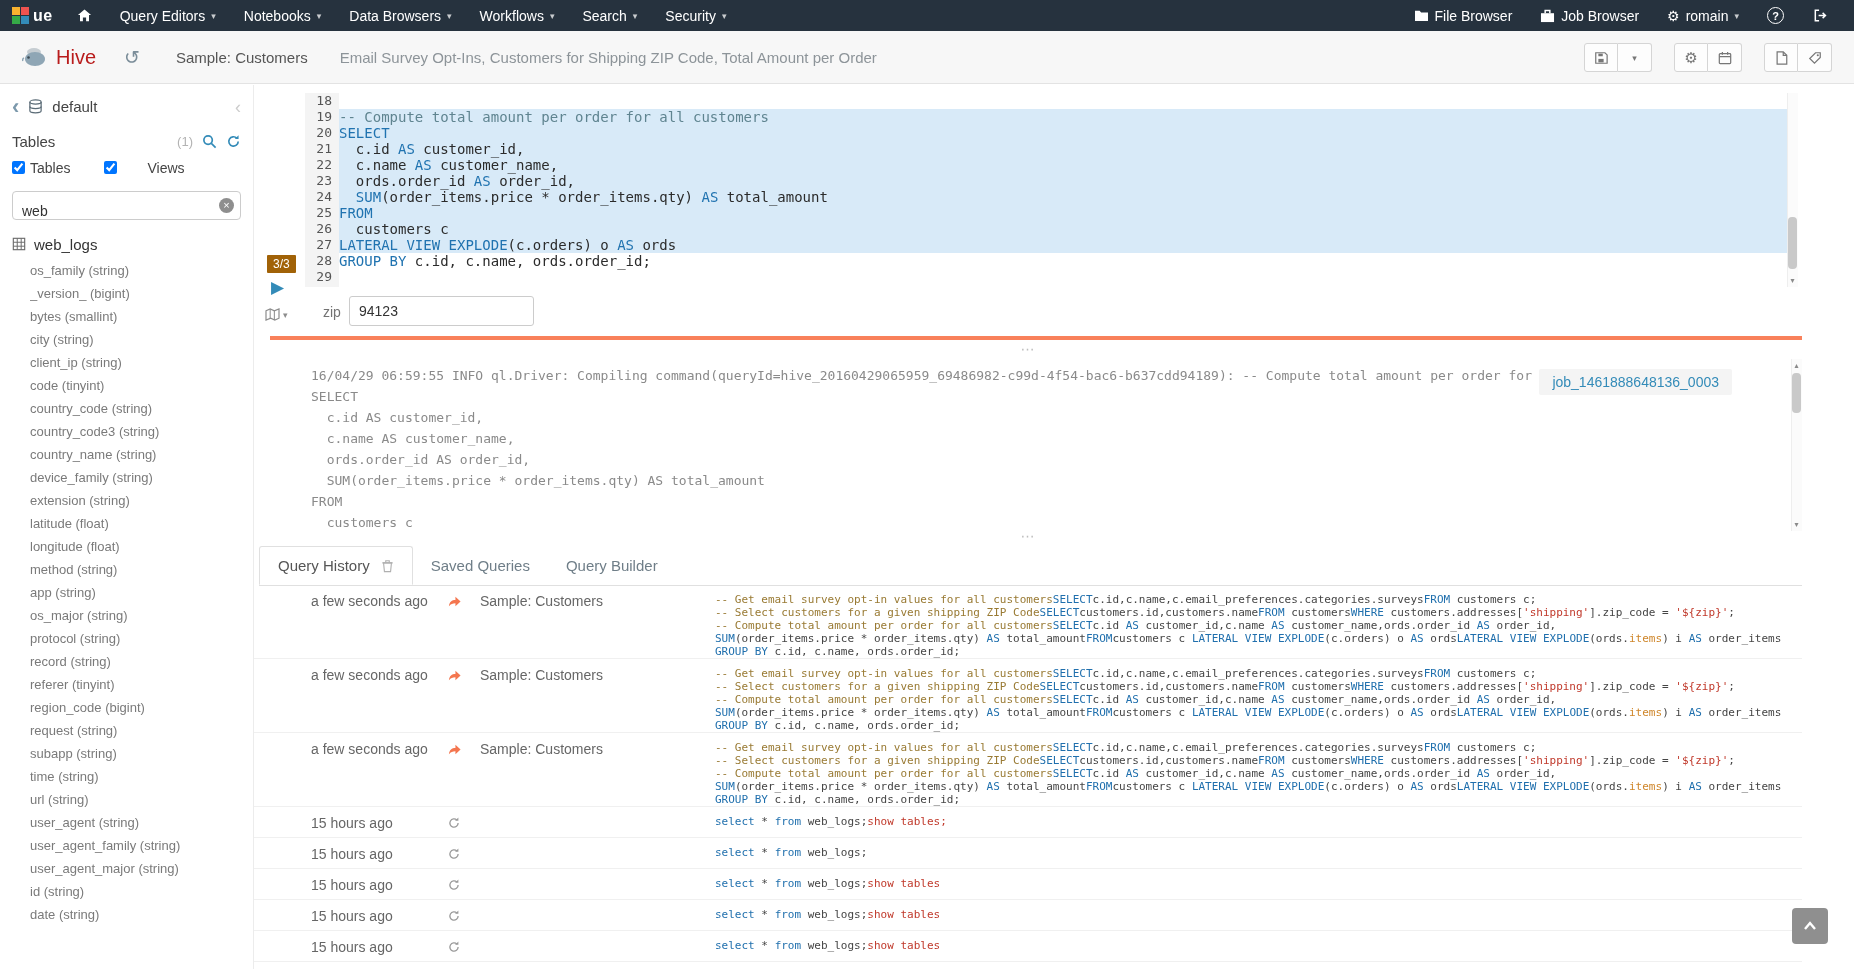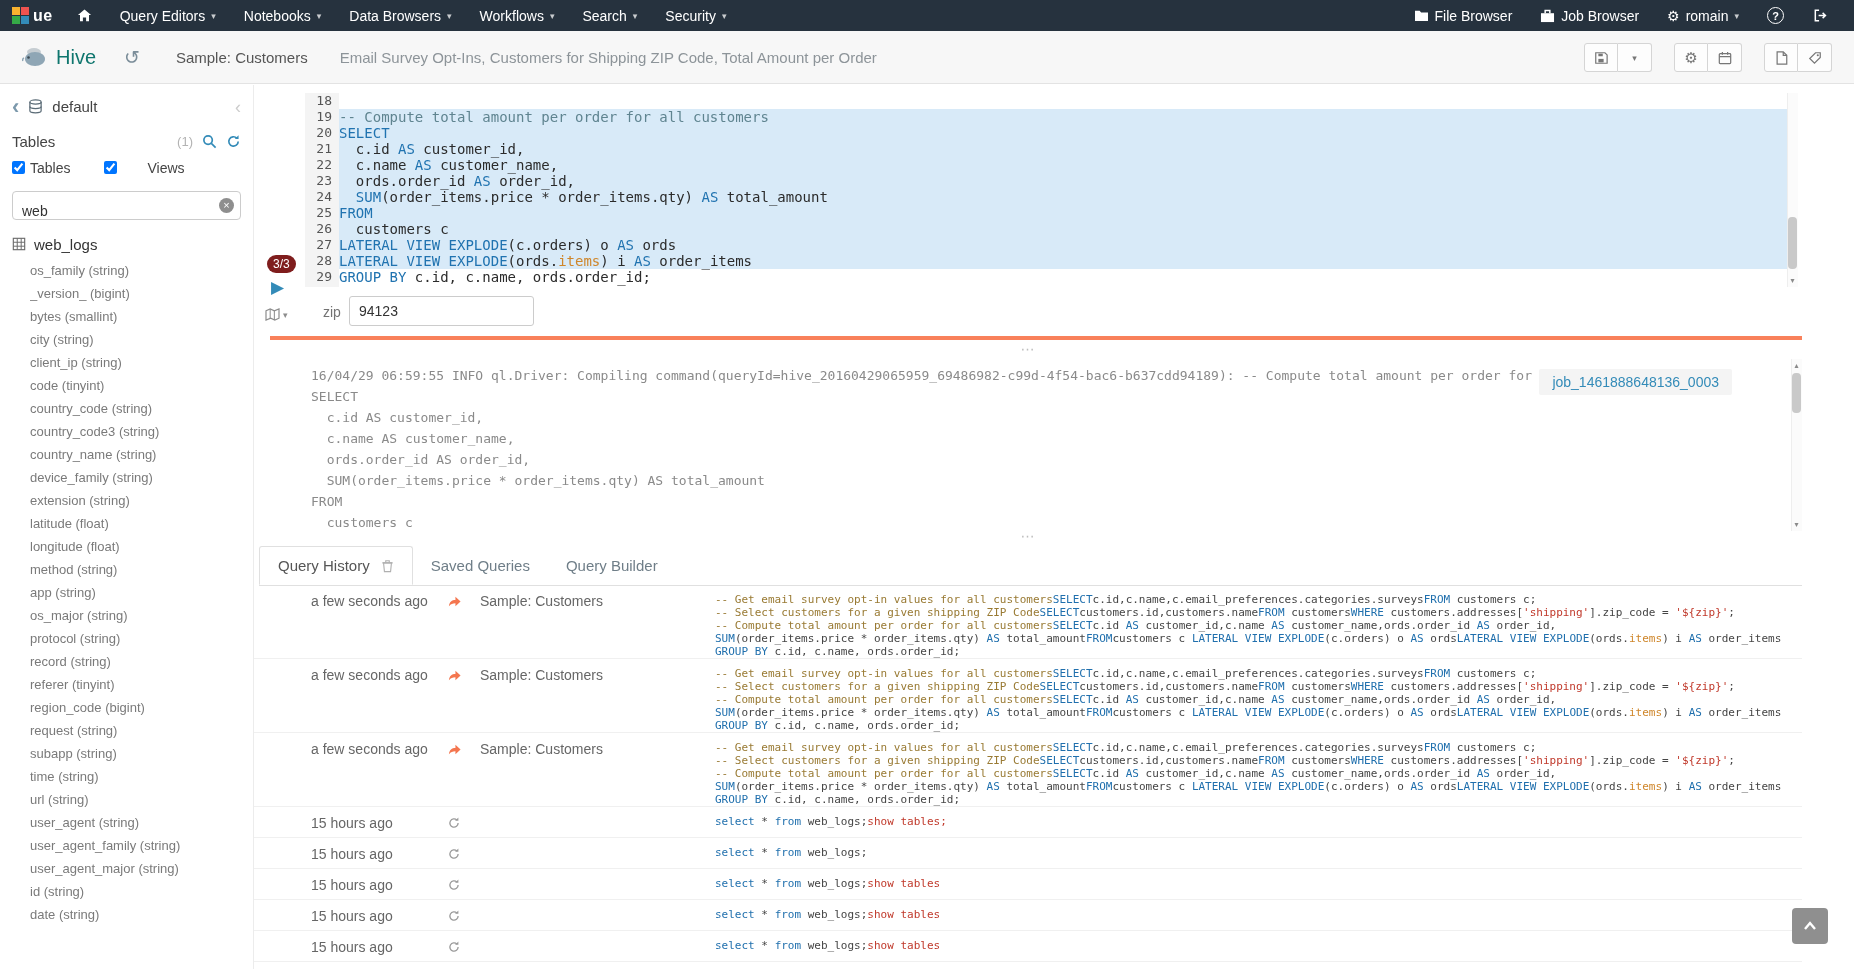--- a/index.html
+++ b/index.html
@@ -18,21 +18,21 @@
   .bg1{background:#f9b32f;} .bg2{background:#ef5350;} .bg3{background:#35aa47;} .bg4{background:#338bb8;}
   .brand-text{font-weight:bold;font-size:16px;letter-spacing:.5px;color:#fff;}
   .nav-item{display:flex;align-items:center;gap:6px;padding:0 14px;height:31px;font-size:14px;color:#fff;white-space:nowrap;}
   .caret{font-size:9px;opacity:.75;}
   .help-circle{width:17px;height:17px;border:1.5px solid #fff;border-radius:50%;font-size:11px;display:flex;align-items:center;justify-content:center;font-weight:bold;}
   .nav-gear{font-size:14px;line-height:1;}
 
   
   .subheader{height:53px;background:#f7f7f7;border-bottom:1px solid #e3e3e3;display:flex;align-items:center;padding:0 22px;position:relative;}
   .app-brand{display:flex;align-items:center;gap:8px;}
-  .app-name{font-size:20px;color:#0f766e;}
+  .app-name{font-size:20px;color:#b91c1c;}
   .history-btn{margin-left:28px;color:#7b8d99;font-size:19px;line-height:1;background:none;border:none;}
   .doc-title{margin-left:36px;font-size:15px;color:#555;white-space:nowrap;}
   .doc-subtitle{margin-left:32px;font-size:15px;color:#8d9499;white-space:nowrap;}
   .header-actions{position:absolute;right:22px;top:12px;display:flex;gap:22px;}
   .btn-group{display:flex;}
   .btn-group button{width:34px;height:29px;background:#fdfdfd;border:1px solid #d5d5d5;color:#777;display:flex;align-items:center;justify-content:center;font-size:13px;}
   .btn-group button:first-child{border-radius:3px 0 0 3px;}
   .btn-group button+button{border-left:none;border-radius:0 3px 3px 0;}
   .btn-group button .caret{opacity:1;color:#777;}
 
@@ -65,21 +65,21 @@
   .code-line.sel{background:#d8eaf8;}
   .code-line .sql-c{color:#5f8490;}
   .code-line .sql-k{color:#2073b0;}
   .code-line .sql-p{color:#2b2b2b;}
   .code-line .sql-b{color:#cf862a;}
   .ed-scroll{position:absolute;right:0;top:0;bottom:0;width:11px;border-left:1px solid #eee;background:#fbfbfb;}
   .ed-thumb{position:absolute;right:1px;bottom:18px;width:9px;height:52px;background:#c9c9c9;border-radius:4px;}
   .sb-arrow{position:absolute;right:1px;width:9px;text-align:center;font-size:8px;color:#8a8a8a;}
   .sb-arrow.down{bottom:2px;} .sb-arrow.up{top:2px;}
 
-  .result-badge{position:absolute;left:13px;top:170px;background:#7f1d1d;color:#fff;font-size:12px;padding:2px 6px;border-radius:9px;}
+  .result-badge{position:absolute;left:13px;top:170px;background:#a16207;color:#fff;font-size:12px;padding:2px 6px;border-radius:1px;}
   .play-btn{position:absolute;left:17px;top:194px;background:none;border:none;color:#338bb8;font-size:17px;line-height:1;}
   .map-btn{position:absolute;left:11px;top:223px;background:none;border:none;color:#8d8d8d;display:flex;align-items:center;gap:3px;font-size:9px;}
   .var-label{position:absolute;left:69px;top:219px;color:#737373;font-size:14px;}
   .var-input{position:absolute;left:95px;top:211px;width:185px;height:30px;border:1px solid #ccc;border-radius:3px;padding:0 9px;font-size:14px;color:#333;outline:none;font-family:inherit;}
   .progress{position:absolute;left:16px;top:251px;width:1532px;height:4px;background:#f9815b;}
   .resize-handle{position:absolute;left:0;width:1548px;text-align:center;color:#bdbdbd;font-size:14px;line-height:10px;height:12px;letter-spacing:1px;cursor:row-resize;}
   .rh1{top:259px;} .rh2{top:446px;}
 
   
   .log-panel{position:absolute;left:0;top:274px;width:1548px;height:172px;overflow:hidden;padding:6px 24px 0 57px;}
@@ -346,21 +346,20 @@
         <div class="code-line">&nbsp;</div>
         <div class="code-line sel"><span class="sql-c">-- Compute total amount per order for all customers</span></div>
         <div class="code-line sel"><span class="sql-k">SELECT</span></div>
         <div class="code-line sel"><span class="sql-p">  c.id </span><span class="sql-k">AS</span><span class="sql-p"> customer_id,</span></div>
         <div class="code-line sel"><span class="sql-p">  c.name </span><span class="sql-k">AS</span><span class="sql-p"> customer_name,</span></div>
         <div class="code-line sel"><span class="sql-p">  ords.order_id </span><span class="sql-k">AS</span><span class="sql-p"> order_id,</span></div>
         <div class="code-line sel"><span class="sql-p">  </span><span class="sql-k">SUM</span><span class="sql-p">(order_items.price * order_items.qty) </span><span class="sql-k">AS</span><span class="sql-p"> total_amount</span></div>
         <div class="code-line sel"><span class="sql-k">FROM</span></div>
         <div class="code-line sel"><span class="sql-p">  customers c</span></div>
         <div class="code-line sel"><span class="sql-k">LATERAL VIEW EXPLODE</span><span class="sql-p">(c.orders) o </span><span class="sql-k">AS</span><span class="sql-p"> ords</span></div>
-        <div class="code-line sel"><span class="sql-k">LATERAL VIEW EXPLODE</span><span class="sql-p">(ords.</span><span class="sql-b">items</span><span class="sql-p">) i </span><span class="sql-k">AS</span><span class="sql-p"> order_items</span></div>
         <div class="code-line"><span class="sql-k">GROUP BY</span><span class="sql-p"> c.id, c.name, ords.order_id;</span></div>
       </div>
     <div class="ed-scroll">
       <span class="ed-thumb"></span>
       <span class="sb-arrow down">▾</span>
     </div>
   </div>
 
   <span class="result-badge">3/3</span>
   <button class="play-btn"><span>▶</span></button>

